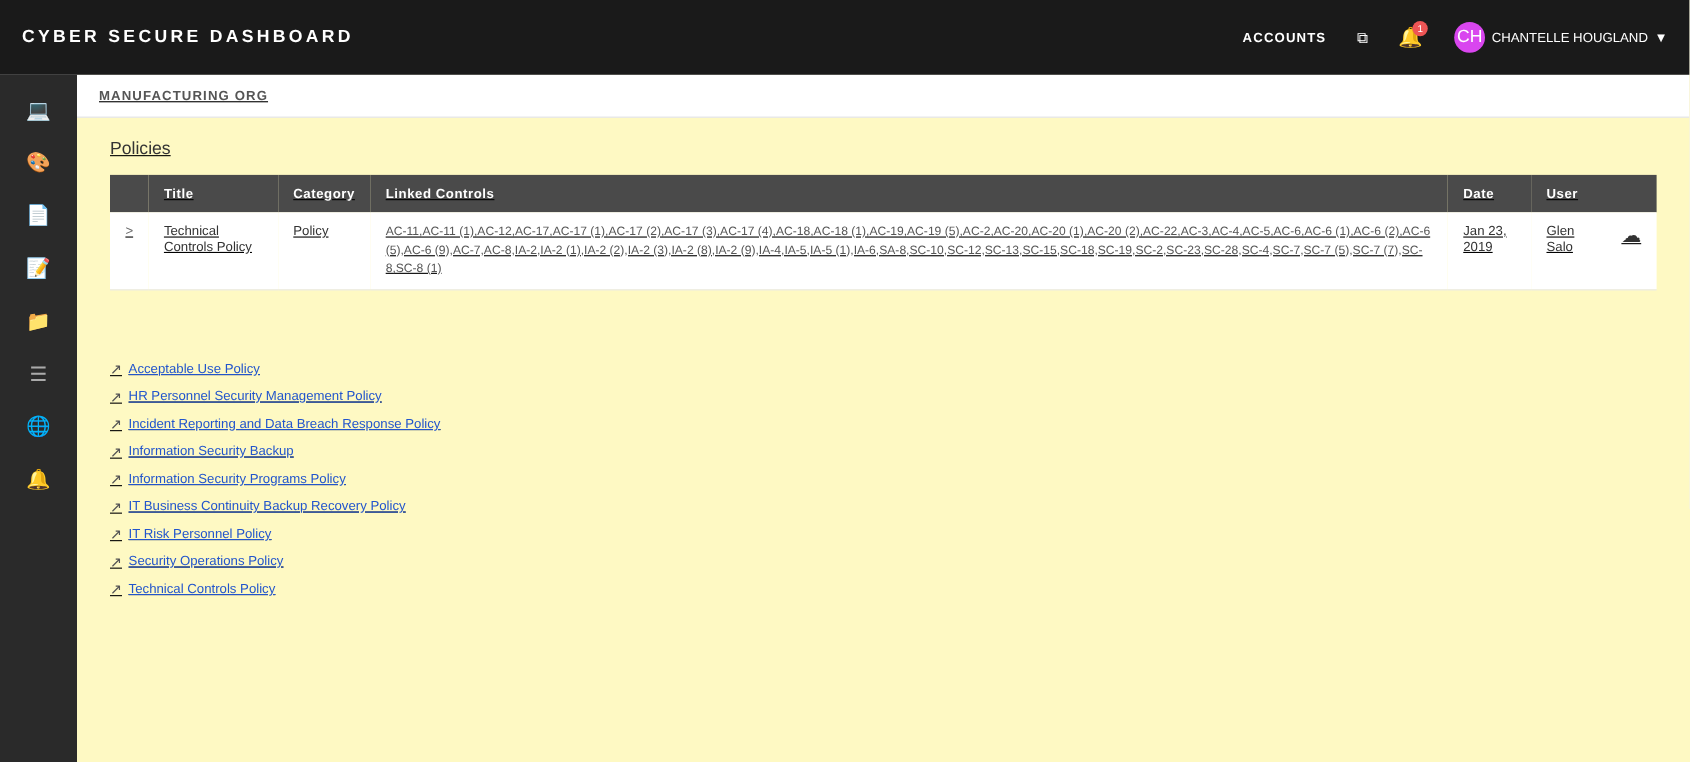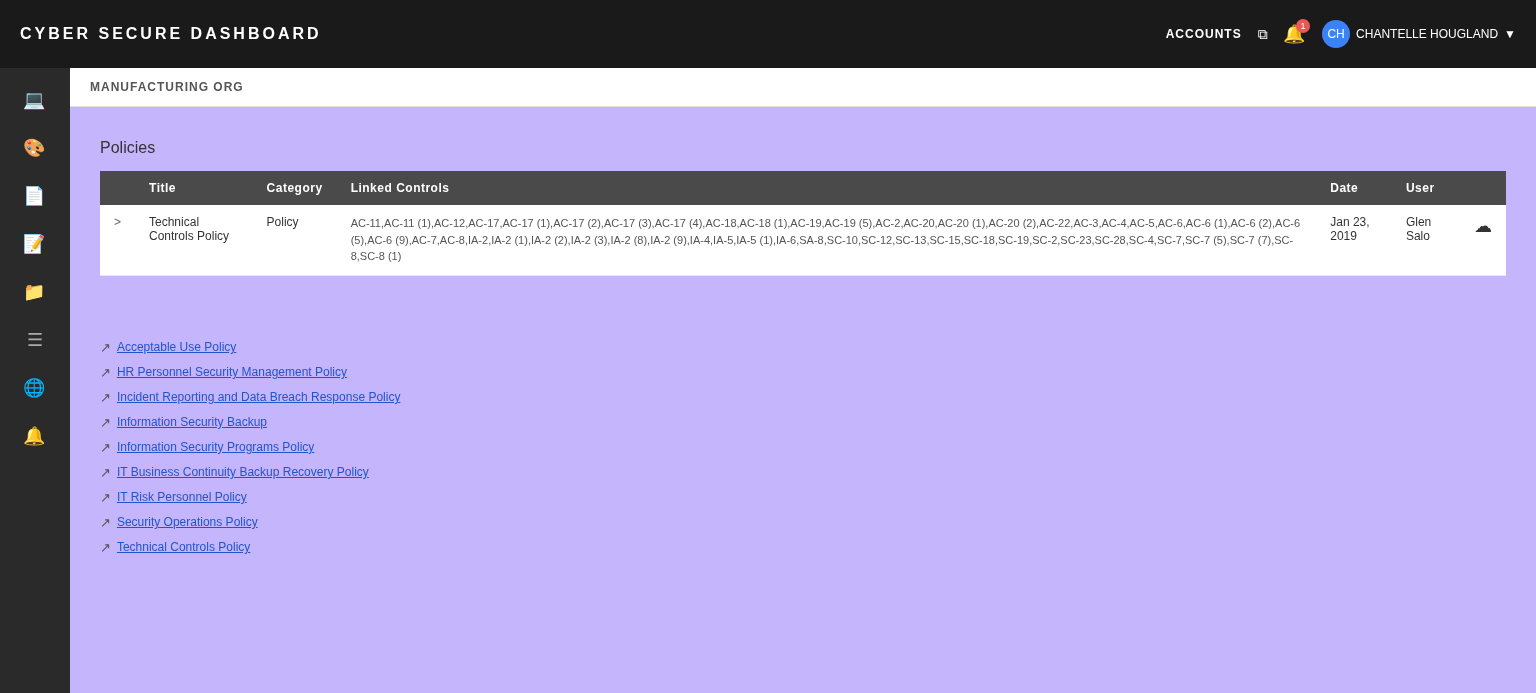--- a/index.html
+++ b/index.html
@@ -17,21 +17,21 @@
     .top-nav-title {
       color: white;
       font-size: 16px;
       font-weight: bold;
       letter-spacing: 3px;
       flex: 1;
     }
     .top-nav-right {
       display: flex;
       align-items: center;
-      gap: 16px;
+      gap: 28px;
       color: white;
     }
     .top-nav-accounts {
       font-size: 12px;
       font-weight: bold;
       letter-spacing: 1px;
       color: white;
       cursor: pointer;
     }
     .top-nav-expand {
@@ -66,25 +66,25 @@
       align-items: center;
       gap: 6px;
       color: white;
       cursor: pointer;
       font-size: 12px;
     }
     .user-avatar {
       width: 28px;
       height: 28px;
       border-radius: 50%;
-      background: #3b82f6;
+      background: #d946ef;
       display: flex;
       align-items: center;
       justify-content: center;
-      font-size: 12px;
+      font-size: 16px;
       color: white;
     }
 
     
     .main-layout {
       display: flex;
       flex: 1;
       overflow: hidden;
     }
 
@@ -108,23 +108,24 @@
       color: #aaa;
       cursor: pointer;
       border-radius: 4px;
       font-size: 18px;
     }
     .sidebar-item.active { color: white; }
 
     
     .content-area {
       flex: 1;
-      background: #c4b5fd;
+      background: #fef9c3;
       overflow-y: auto;
       padding: 0;
+      text-decoration: underline;
     }
 
     
     .breadcrumb-bar {
       background: white;
       padding: 12px 20px;
       border-bottom: 1px solid #e0e0e0;
       font-size: 12px;
       font-weight: bold;
       color: #555;
@@ -134,21 +135,20 @@
 
     
     .policies-section {
       padding: 20px 30px;
     }
     .section-title {
       font-size: 16px;
       font-weight: normal;
       color: #333;
       margin-bottom: 14px;
-      margin-top: 12px;
     }
 
     
     .policies-table {
       width: 100%;
       border-collapse: collapse;
       margin-bottom: 44px;
     }
     .policies-table thead tr {
       background: #4a4a4a;

